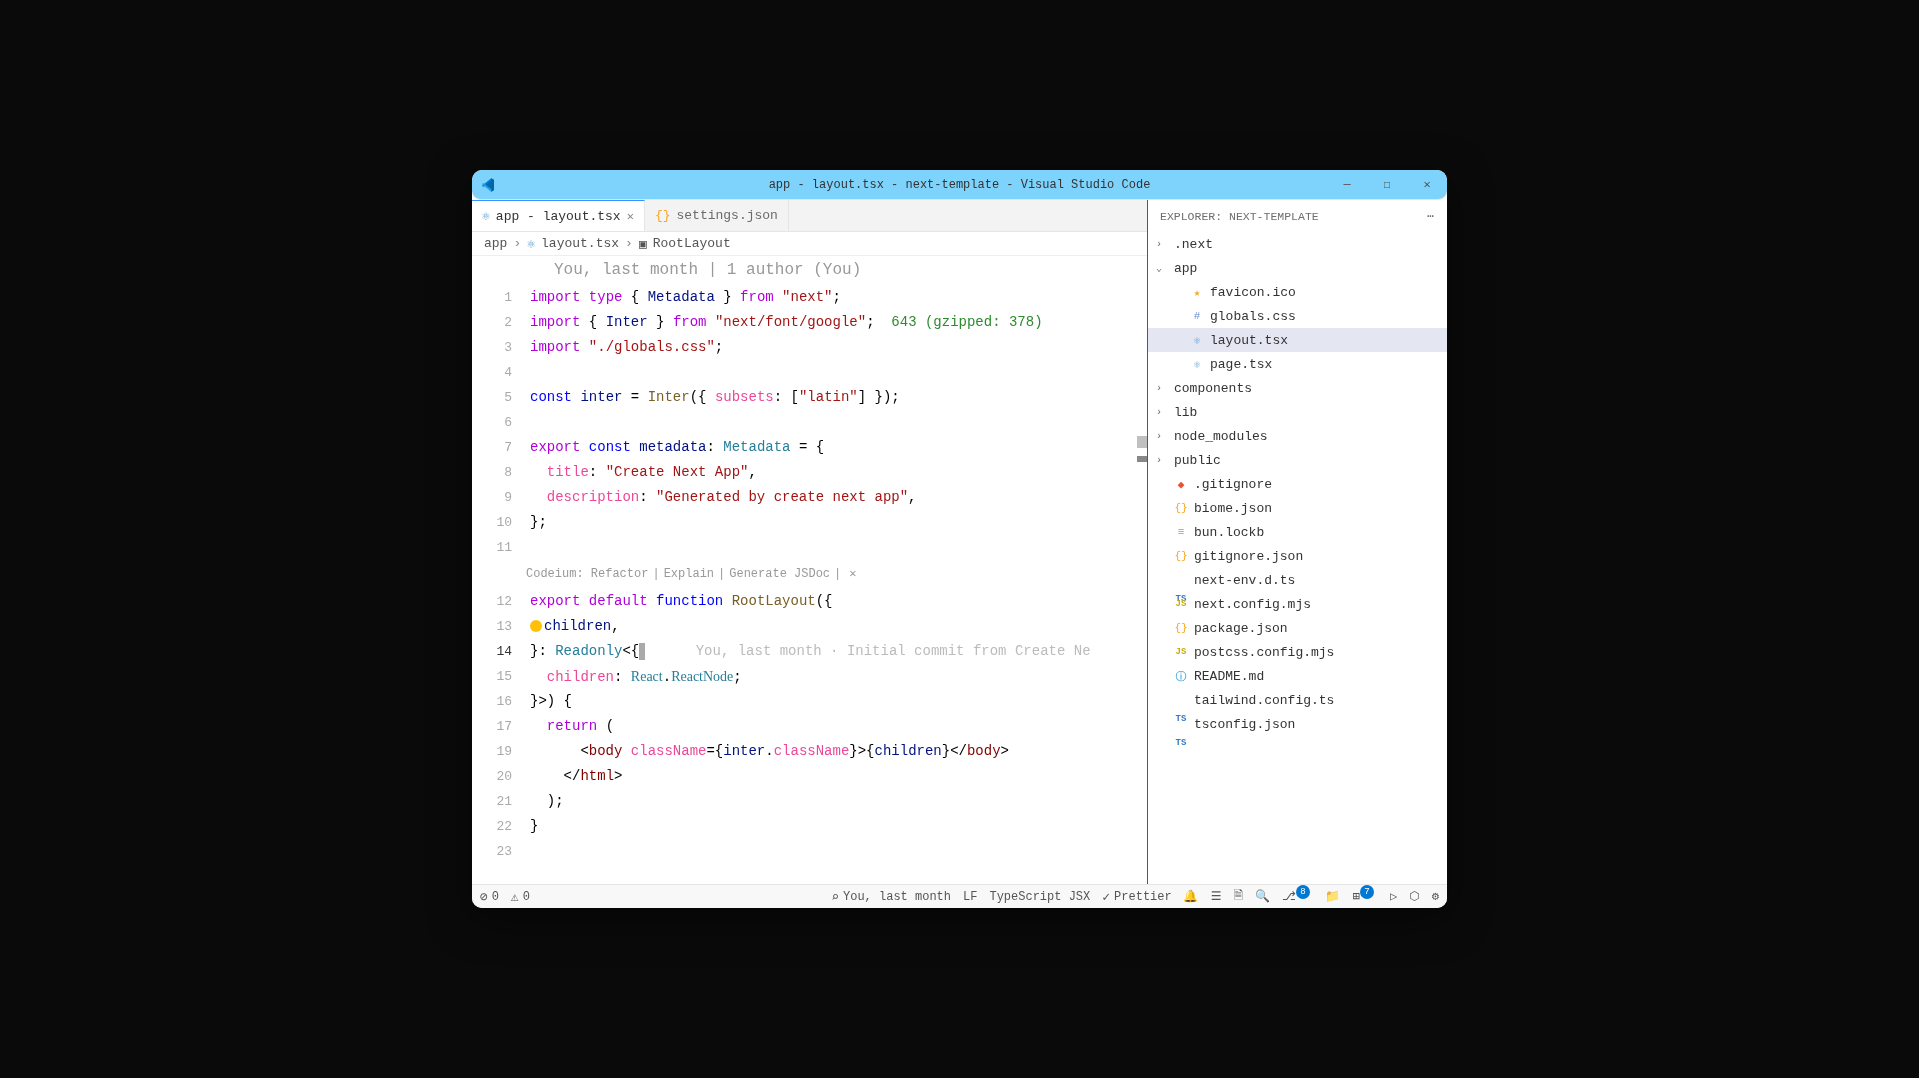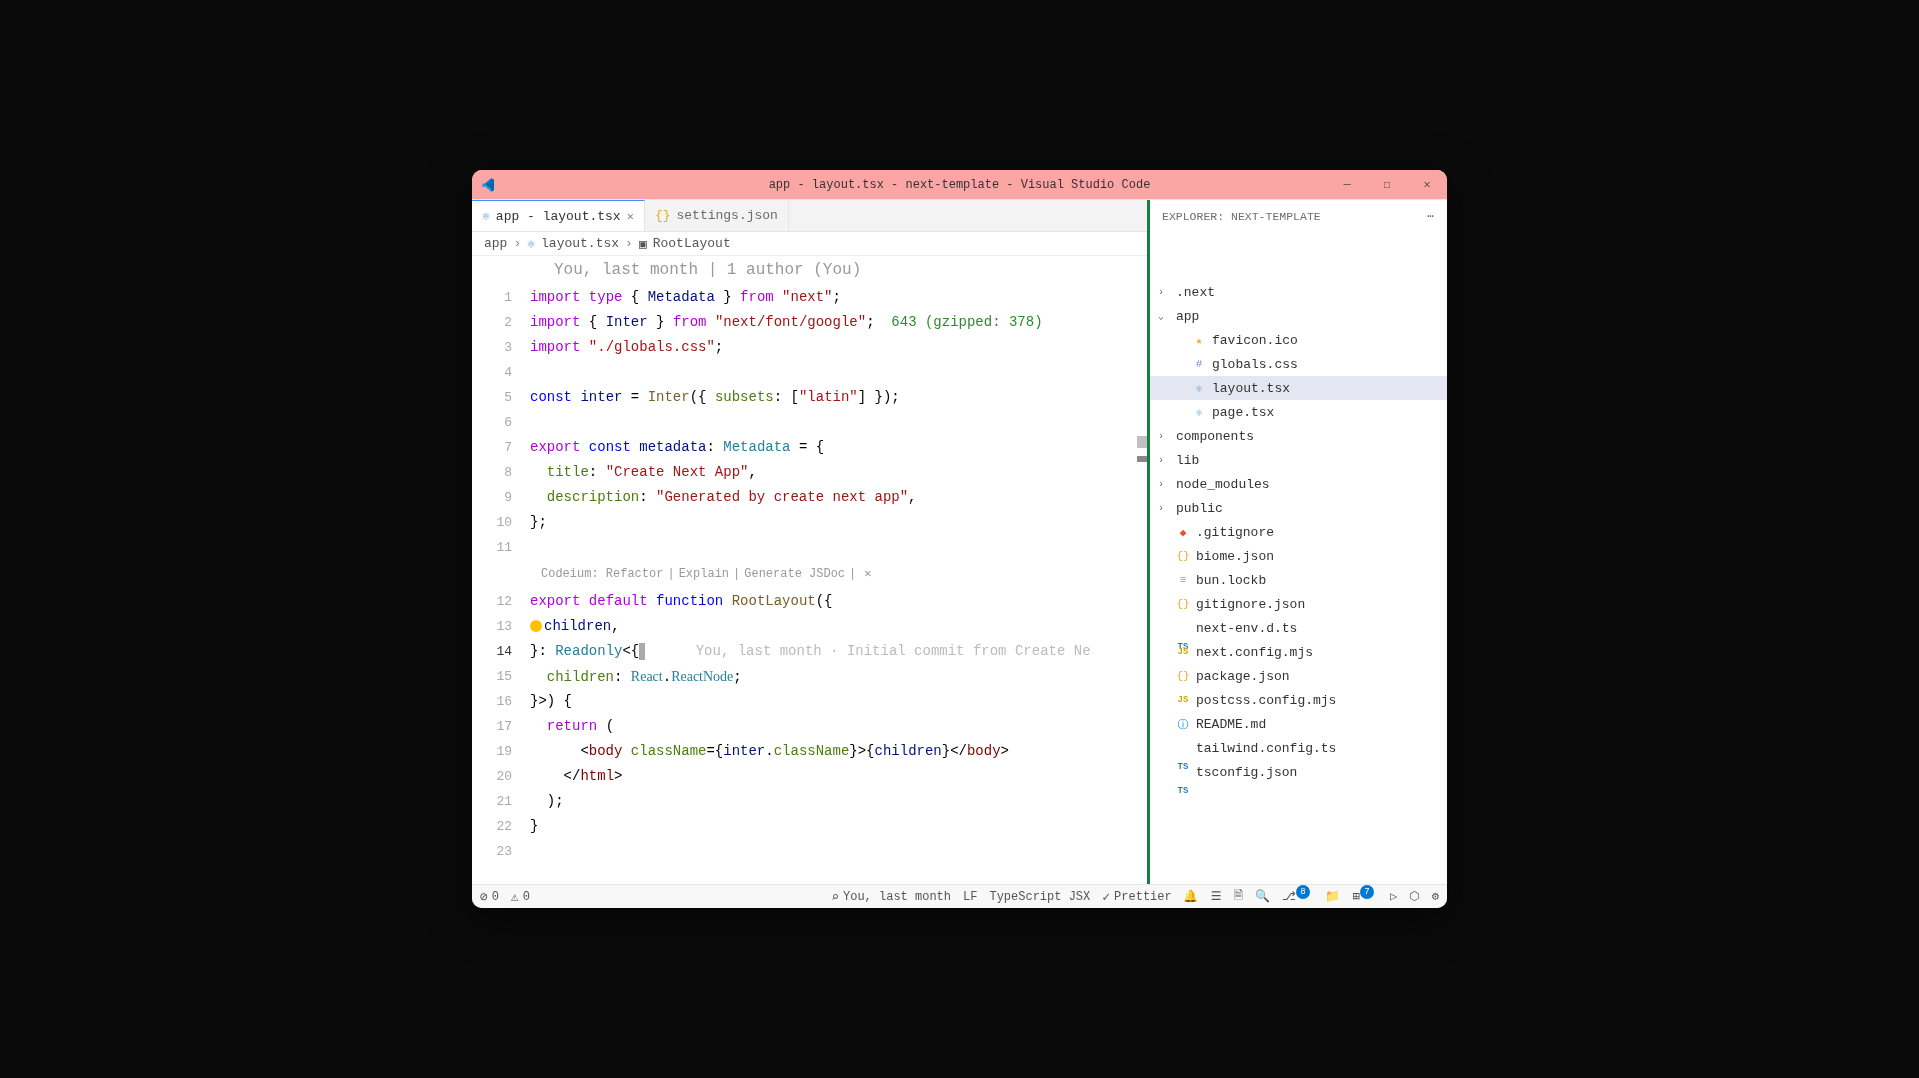--- a/index.html
+++ b/index.html
@@ -17,28 +17,29 @@
   height: 738px;
   background: #ffffff;
   border-radius: 10px;
   overflow: hidden;
   display: flex;
   flex-direction: column;
   box-shadow: 0 10px 40px rgba(0,0,0,0.5);
 }
 .titlebar {
   height: 30px;
-  background: #fca5a5;
+  background: #7dd3fc;
   display: flex;
   align-items: center;
   padding: 0 8px;
   font-size: 12px;
   color: #333;
   position: relative;
   border-bottom: 1px solid #e5e5e5;
+  border-radius: 9px;
 }
 .titlebar-title {
   position: absolute;
   left: 50%;
   transform: translateX(-50%);
 }
 .vscode-logo {
   width: 16px;
   height: 16px;
   position: relative;
@@ -100,21 +101,21 @@
   color: #555;
   border-bottom: 1px solid #eee;
 }
 .bc-sep { color: #888; }
 .codelens {
   padding: 2px 0 2px 82px;
   font-size: 16px;
   color: #999;
 }
 .codelens-line2 {
-  padding: 2px 0 2px 69px;
+  padding: 2px 0 2px 54px;
   font-size: 12px;
   color: #999;
 }
 .codelens-sep { margin: 0 4px; }
 .codelens-x { color: #999; margin-left: 4px; }
 .editor {
   flex: 1;
   overflow: hidden;
   position: relative;
   font-size: 14px;
@@ -134,21 +135,21 @@
   flex-shrink: 0;
 }
 .gutter.current { color: #333; font-weight: 500; }
 .code { white-space: pre; color: #000; }
 .kw { color: #af00db; }
 .str { color: #a31515; }
 .id { color: #001080; }
 .typ { color: #267f99; }
 .fn { color: #795e26; }
 .num-hint { color: #2e8b2e; }
-.prop { color: #4d7c0f; }
+.prop { color: #ec4899; }
 .react { color: #267f99; font-family: Liberation Serif, serif; }
 .blame { color: #bbb; }
 .bulb {
   display: inline-block;
   width: 12px; height: 12px;
   background: #ffc107;
   border-radius: 50%;
   margin-right: 2px;
   vertical-align: middle;
 }
@@ -167,25 +168,24 @@
   height: 100%;
 }
 .mini-ind {
   position: absolute;
   right: 0;
   width: 10px;
   background: #c0c0c0;
 }
 .sidebar {
   width: 300px;
-  border-left: 3px solid #15803d;
+  border-left: 1px solid #15803d;
   display: flex;
   flex-direction: column;
   font-size: 13px;
-  gap: 48px;
 }
 .sidebar-header {
   height: 32px;
   display: flex;
   align-items: center;
   justify-content: space-between;
   padding: 0 12px;
   color: #6f6f6f;
   font-size: 11.5px;
 }

